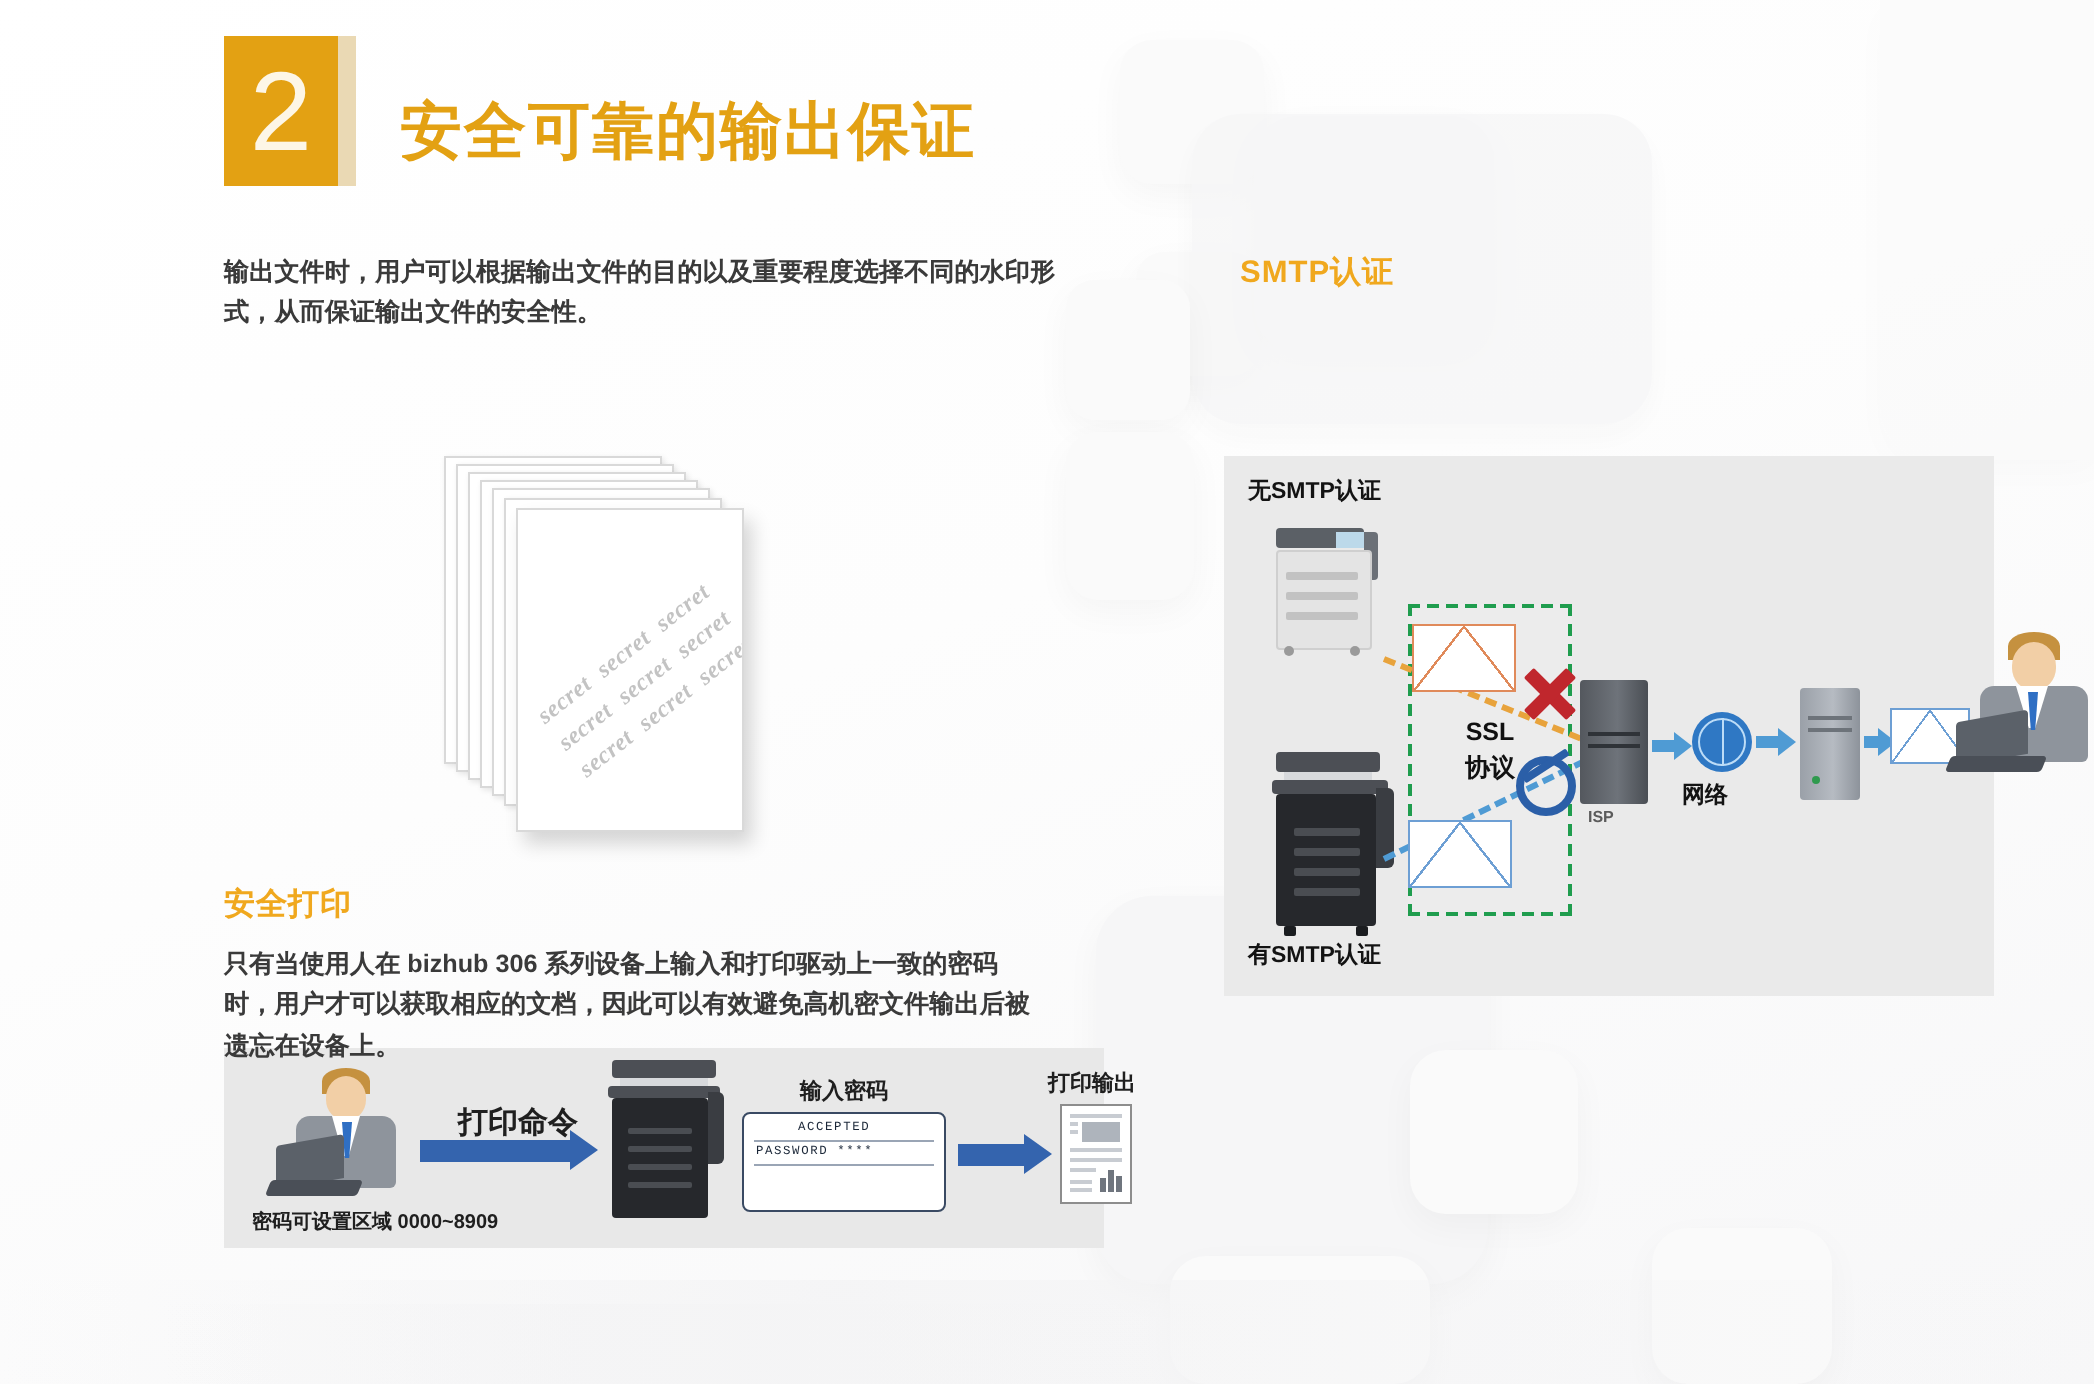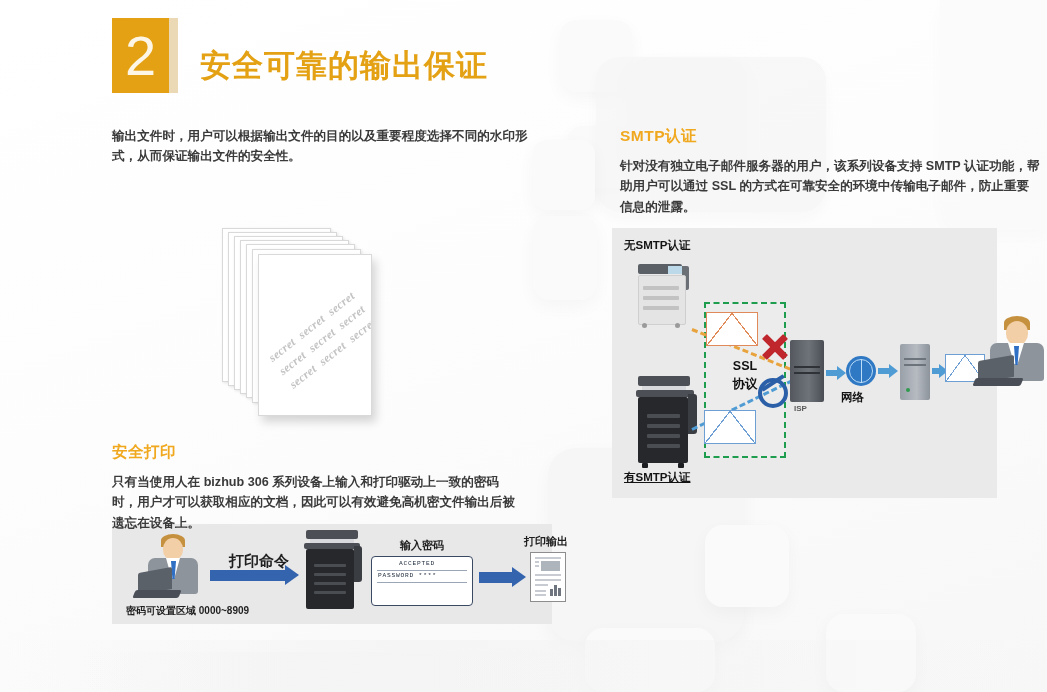--- a/index.html
+++ b/index.html
@@ -144,21 +144,20 @@
     <div class="numbox-shade"></div>
     <div class="title">安全可靠的输出保证</div>
   </div>
 
   <div class="sec" id="sec-watermark">
     <p>输出文件时，用户可以根据输出文件的目的以及重要程度选择不同的水印形式，从而保证输出文件的安全性。</p>
   </div>
 
   <div class="sec" id="sec-smtp">
     <h3>SMTP认证</h3>
-    <p>针对没有独立电子邮件服务器的用户，该系列设备支持 SMTP 认证功能，帮助用户可以通过 SSL 的方式在可靠安全的环境中传输电子邮件，防止重要信息的泄露。</p>
   </div>
 
   <div class="sec" id="sec-secure">
     <h3>安全打印</h3>
     <p>只有当使用人在 bizhub 306 系列设备上输入和打印驱动上一致的密码时，用户才可以获取相应的文档，因此可以有效避免高机密文件输出后被遗忘在设备上。</p>
   </div>
 
   <div id="watermark-art">
     <div class="sheet" style="left:0px;top:0px;"></div>
     <div class="sheet" style="left:6px;top:4px;"></div>
@@ -238,21 +237,21 @@
       <div class="od-chart" style="left:23px;top:32px;width:3px;height:11px;"></div>
       <div class="od-chart" style="left:27px;top:35px;width:3px;height:8px;"></div>
       <div class="od-bar" style="left:4px;top:37px;width:11px;height:2px;"></div>
       <div class="od-bar" style="left:4px;top:41px;width:11px;height:2px;"></div>
     </div>
   </div>
 
   <div id="smtp-art">
 
     <div class="sm-label" style="left:12px;top:10px;">无SMTP认证</div>
-    <div class="sm-label" style="left:12px;top:242px;text-decoration:underline;">有SMTP认证</div>
+    <div class="sm-label" style="left:12px;top:242px;">有SMTP认证</div>
 
     <div class="mfp" style="left:24px;top:36px;width:62px;height:66px;">
       <div class="mfp-top" style="left:2px;top:0px;width:44px;height:10px;background:#5b6066;border-radius:2px;"></div>
       <div class="mfp-glass" style="left:32px;top:2px;width:16px;height:8px;background:#bcd9ea;"></div>
       <div class="mfp-side" style="left:46px;top:2px;width:7px;height:24px;background:#6b7077;border-radius:0 2px 2px 0;"></div>
       <div class="mfp-body" style="left:2px;top:11px;width:46px;height:48px;background:#e4e4e4;border:1px solid #cfcfcf;"></div>
       <div class="mfp-tray" style="left:7px;top:22px;width:36px;height:4px;background:#c2c2c2;"></div>
       <div class="mfp-tray" style="left:7px;top:32px;width:36px;height:4px;background:#c2c2c2;"></div>
       <div class="mfp-tray" style="left:7px;top:42px;width:36px;height:4px;background:#c2c2c2;"></div>
       <div class="mfp-tray" style="left:6px;top:59px;width:5px;height:5px;background:#9a9a9a;border-radius:50%;"></div>

